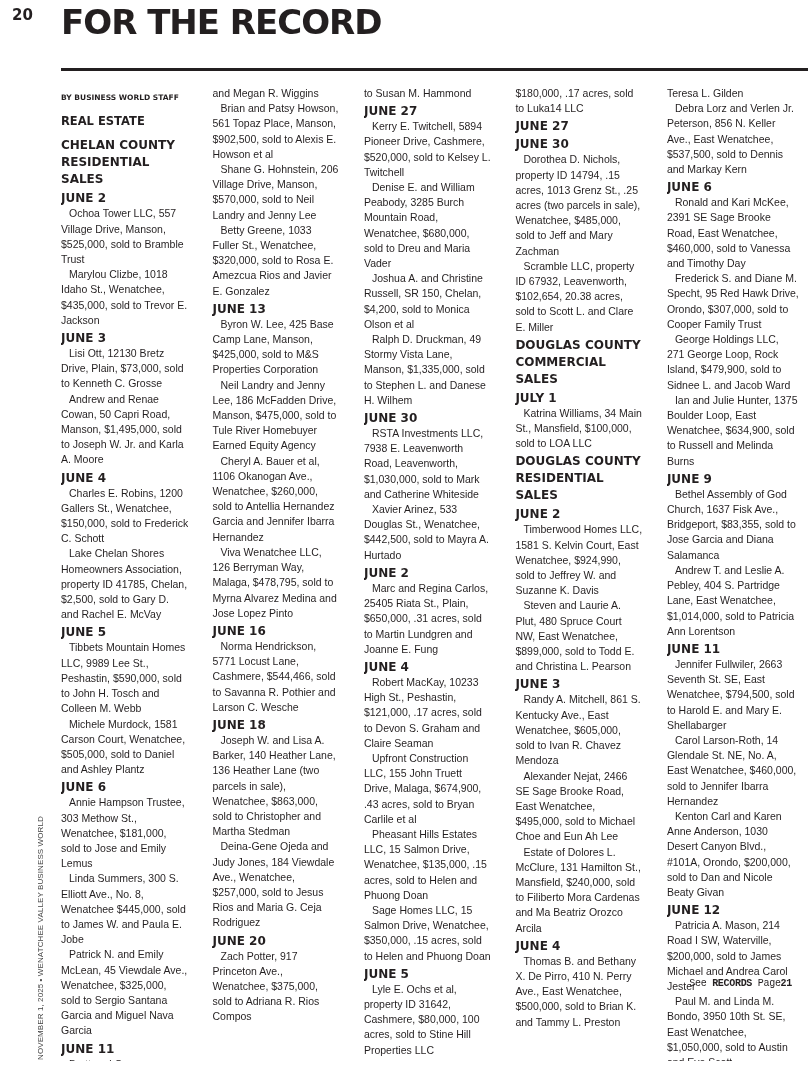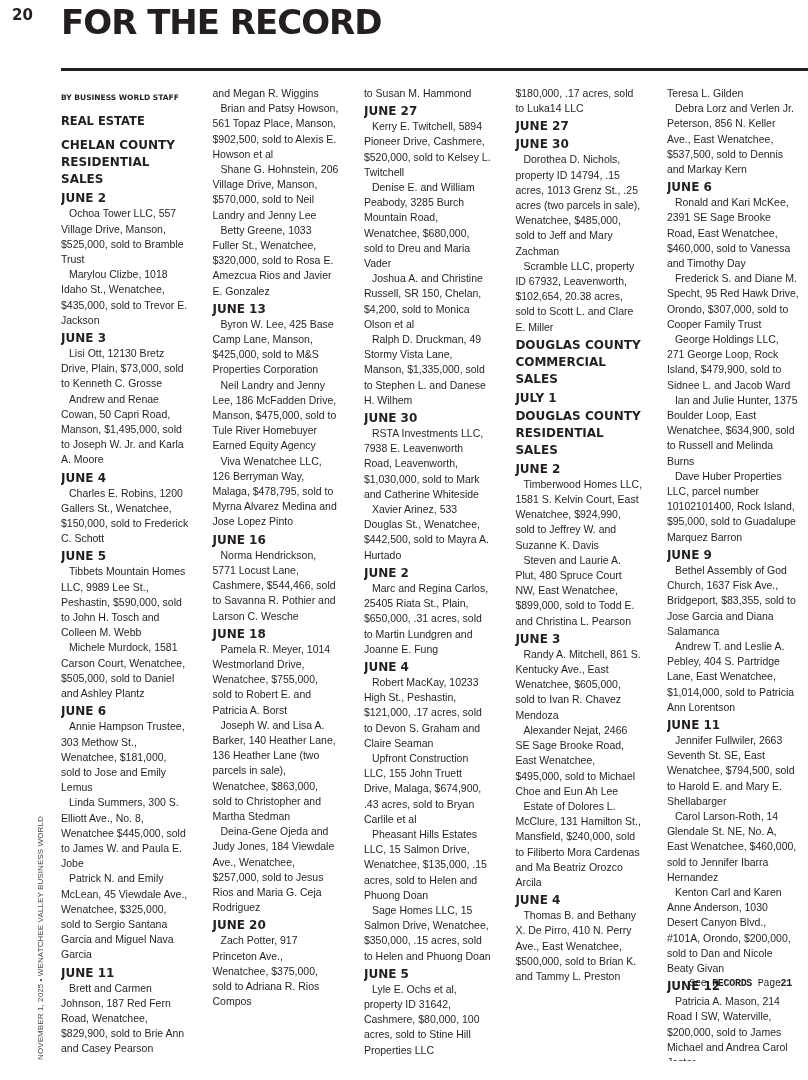--- a/index.html
+++ b/index.html
@@ -34,45 +34,46 @@
     <div class="col-body">
         <div class="county">CHELAN COUNTY RESIDENTIAL SALES</div>
         <div class="date">JUNE 2</div>
         <div class="entry">Ochoa Tower LLC, 557 Village Drive, Manson, $525,000, sold to Bramble Trust</div>
         <div class="entry">Marylou Clizbe, 1018 Idaho St., Wenatchee, $435,000, sold to Trevor E. Jackson</div>
         <div class="date">JUNE 3</div>
         <div class="entry">Lisi Ott, 12130 Bretz Drive, Plain, $73,000, sold to Kenneth C. Grosse</div>
         <div class="entry">Andrew and Renae Cowan, 50 Capri Road, Manson, $1,495,000, sold to Joseph W. Jr. and Karla A. Moore</div>
         <div class="date">JUNE 4</div>
         <div class="entry">Charles E. Robins, 1200 Gallers St., Wenatchee, $150,000, sold to Frederick C. Schott</div>
+        <div class="entry">Lake Chelan Shores Homeowners Association, property ID 41785, Chelan, $2,500, sold to Gary D. and Rachel E. McVay</div>
         <div class="date">JUNE 5</div>
         <div class="entry">Tibbets Mountain Homes LLC, 9989 Lee St., Peshastin, $590,000, sold to John H. Tosch and Colleen M. Webb</div>
         <div class="entry">Michele Murdock, 1581 Carson Court, Wenatchee, $505,000, sold to Daniel and Ashley Plantz</div>
         <div class="date">JUNE 6</div>
         <div class="entry">Annie Hampson Trustee, 303 Methow St., Wenatchee, $181,000, sold to Jose and Emily Lemus</div>
         <div class="entry">Linda Summers, 300 S. Elliott Ave., No. 8, Wenatchee $445,000, sold to James W. and Paula E. Jobe</div>
         <div class="entry">Patrick N. and Emily McLean, 45 Viewdale Ave., Wenatchee, $325,000, sold to Sergio Santana Garcia and Miguel Nava Garcia</div>
         <div class="date">JUNE 11</div>
         <div class="entry">Brett and Carmen Johnson, 187 Red Fern Road, Wenatchee, $829,900, sold to Brie Ann and Casey Pearson</div>
       </div>
   </div>
   <div class="col c2">
     <div class="col-body">
         <div class="cont">and Megan R. Wiggins</div>
         <div class="entry">Brian and Patsy Howson, 561 Topaz Place, Manson, $902,500, sold to Alexis E. Howson et al</div>
         <div class="entry">Shane G. Hohnstein, 206 Village Drive, Manson, $570,000, sold to Neil Landry and Jenny Lee</div>
         <div class="entry">Betty Greene, 1033 Fuller St., Wenatchee, $320,000, sold to Rosa E. Amezcua Rios and Javier E. Gonzalez</div>
         <div class="date">JUNE 13</div>
         <div class="entry">Byron W. Lee, 425 Base Camp Lane, Manson, $425,000, sold to M&amp;S Properties Corporation</div>
         <div class="entry">Neil Landry and Jenny Lee, 186 McFadden Drive, Manson, $475,000, sold to Tule River Homebuyer Earned Equity Agency</div>
+        <div class="entry">Cheryl A. Bauer et al, 1106 Okanogan Ave., Wenatchee, $260,000, sold to Antellia Hernandez Garcia and Jennifer Ibarra Hernandez</div>
         <div class="entry">Viva Wenatchee LLC, 126 Berryman Way, Malaga, $478,795, sold to Myrna Alvarez Medina and Jose Lopez Pinto</div>
         <div class="date">JUNE 16</div>
         <div class="entry">Norma Hendrickson, 5771 Locust Lane, Cashmere, $544,466, sold to Savanna R. Pothier and Larson C. Wesche</div>
         <div class="date">JUNE 18</div>
-        <div class="entry">Pamela R. Meyer, 1014 Westmorland Drive, Wenatchee, $755,000, sold to Robert E. and Patricia A. Borst</div>
         <div class="entry">Joseph W. and Lisa A. Barker, 140 Heather Lane, 136 Heather Lane (two parcels in sale), Wenatchee, $863,000, sold to Christopher and Martha Stedman</div>
         <div class="entry">Deina-Gene Ojeda and Judy Jones, 184 Viewdale Ave., Wenatchee, $257,000, sold to Jesus Rios and Maria G. Ceja Rodriguez</div>
         <div class="date">JUNE 20</div>
         <div class="entry">Zach Potter, 917 Princeton Ave., Wenatchee, $375,000, sold to Adriana R. Rios Compos</div>
       </div>
   </div>
   <div class="col c3">
     <div class="col-body">
         <div class="cont">to Susan M. Hammond</div>
         <div class="date">JUNE 27</div>
@@ -96,20 +97,21 @@
   </div>
   <div class="col c4">
     <div class="col-body">
         <div class="cont">$180,000, .17 acres, sold to Luka14 LLC</div>
         <div class="date">JUNE 27</div>
         <div class="date">JUNE 30</div>
         <div class="entry">Dorothea D. Nichols, property ID 14794, .15 acres, 1013 Grenz St., .25 acres (two parcels in sale), Wenatchee, $485,000, sold to Jeff and Mary Zachman</div>
         <div class="entry">Scramble LLC, property ID 67932, Leavenworth, $102,654, 20.38 acres, sold to Scott L. and Clare E. Miller</div>
         <div class="county">DOUGLAS COUNTY COMMERCIAL SALES</div>
         <div class="date">JULY 1</div>
+        <div class="entry">Katrina Williams, 34 Main St., Mansfield, $100,000, sold to LOA LLC</div>
         <div class="county">DOUGLAS COUNTY RESIDENTIAL SALES</div>
         <div class="date">JUNE 2</div>
         <div class="entry">Timberwood Homes LLC, 1581 S. Kelvin Court, East Wenatchee, $924,990, sold to Jeffrey W. and Suzanne K. Davis</div>
         <div class="entry">Steven and Laurie A. Plut, 480 Spruce Court NW, East Wenatchee, $899,000, sold to Todd E. and Christina L. Pearson</div>
         <div class="date">JUNE 3</div>
         <div class="entry">Randy A. Mitchell, 861 S. Kentucky Ave., East Wenatchee, $605,000, sold to Ivan R. Chavez Mendoza</div>
         <div class="entry">Alexander Nejat, 2466 SE Sage Brooke Road, East Wenatchee, $495,000, sold to Michael Choe and Eun Ah Lee</div>
         <div class="entry">Estate of Dolores L. McClure, 131 Hamilton St., Mansfield, $240,000, sold to Filiberto Mora Cardenas and Ma Beatriz Orozco Arcila</div>
         <div class="date">JUNE 4</div>
         <div class="entry">Thomas B. and Bethany X. De Pirro, 410 N. Perry Ave., East Wenatchee, $500,000, sold to Brian K. and Tammy L. Preston</div>
@@ -117,21 +119,20 @@
   </div>
   <div class="col c5">
     <div class="col-body">
         <div class="cont">Teresa L. Gilden</div>
         <div class="entry">Debra Lorz and Verlen Jr. Peterson, 856 N. Keller Ave., East Wenatchee, $537,500, sold to Dennis and Markay Kern</div>
         <div class="date">JUNE 6</div>
         <div class="entry">Ronald and Kari McKee, 2391 SE Sage Brooke Road, East Wenatchee, $460,000, sold to Vanessa and Timothy Day</div>
         <div class="entry">Frederick S. and Diane M. Specht, 95 Red Hawk Drive, Orondo, $307,000, sold to Cooper Family Trust</div>
         <div class="entry">George Holdings LLC, 271 George Loop, Rock Island, $479,900, sold to Sidnee L. and Jacob Ward</div>
         <div class="entry">Ian and Julie Hunter, 1375 Boulder Loop, East Wenatchee, $634,900, sold to Russell and Melinda Burns</div>
-        <div class="entry">Dave Huber Properties LLC, parcel number 10102101400, Rock Island, $95,000, sold to Guadalupe Marquez Barron</div>
         <div class="date">JUNE 9</div>
         <div class="entry">Bethel Assembly of God Church, 1637 Fisk Ave., Bridgeport, $83,355, sold to Jose Garcia and Diana Salamanca</div>
         <div class="entry">Andrew T. and Leslie A. Pebley, 404 S. Partridge Lane, East Wenatchee, $1,014,000, sold to Patricia Ann Lorentson</div>
         <div class="date">JUNE 11</div>
         <div class="entry">Jennifer Fullwiler, 2663 Seventh St. SE, East Wenatchee, $794,500, sold to Harold E. and Mary E. Shellabarger</div>
         <div class="entry">Carol Larson-Roth, 14 Glendale St. NE, No. A, East Wenatchee, $460,000, sold to Jennifer Ibarra Hernandez</div>
         <div class="entry">Kenton Carl and Karen Anne Anderson, 1030 Desert Canyon Blvd., #101A, Orondo, $200,000, sold to Dan and Nicole Beaty Givan</div>
         <div class="date">JUNE 12</div>
         <div class="entry">Patricia A. Mason, 214 Road I SW, Waterville, $200,000, sold to James Michael and Andrea Carol Jester</div>
         <div class="entry">Paul M. and Linda M. Bondo, 3950 10th St. SE, East Wenatchee, $1,050,000, sold to Austin and Eve Scott</div>

